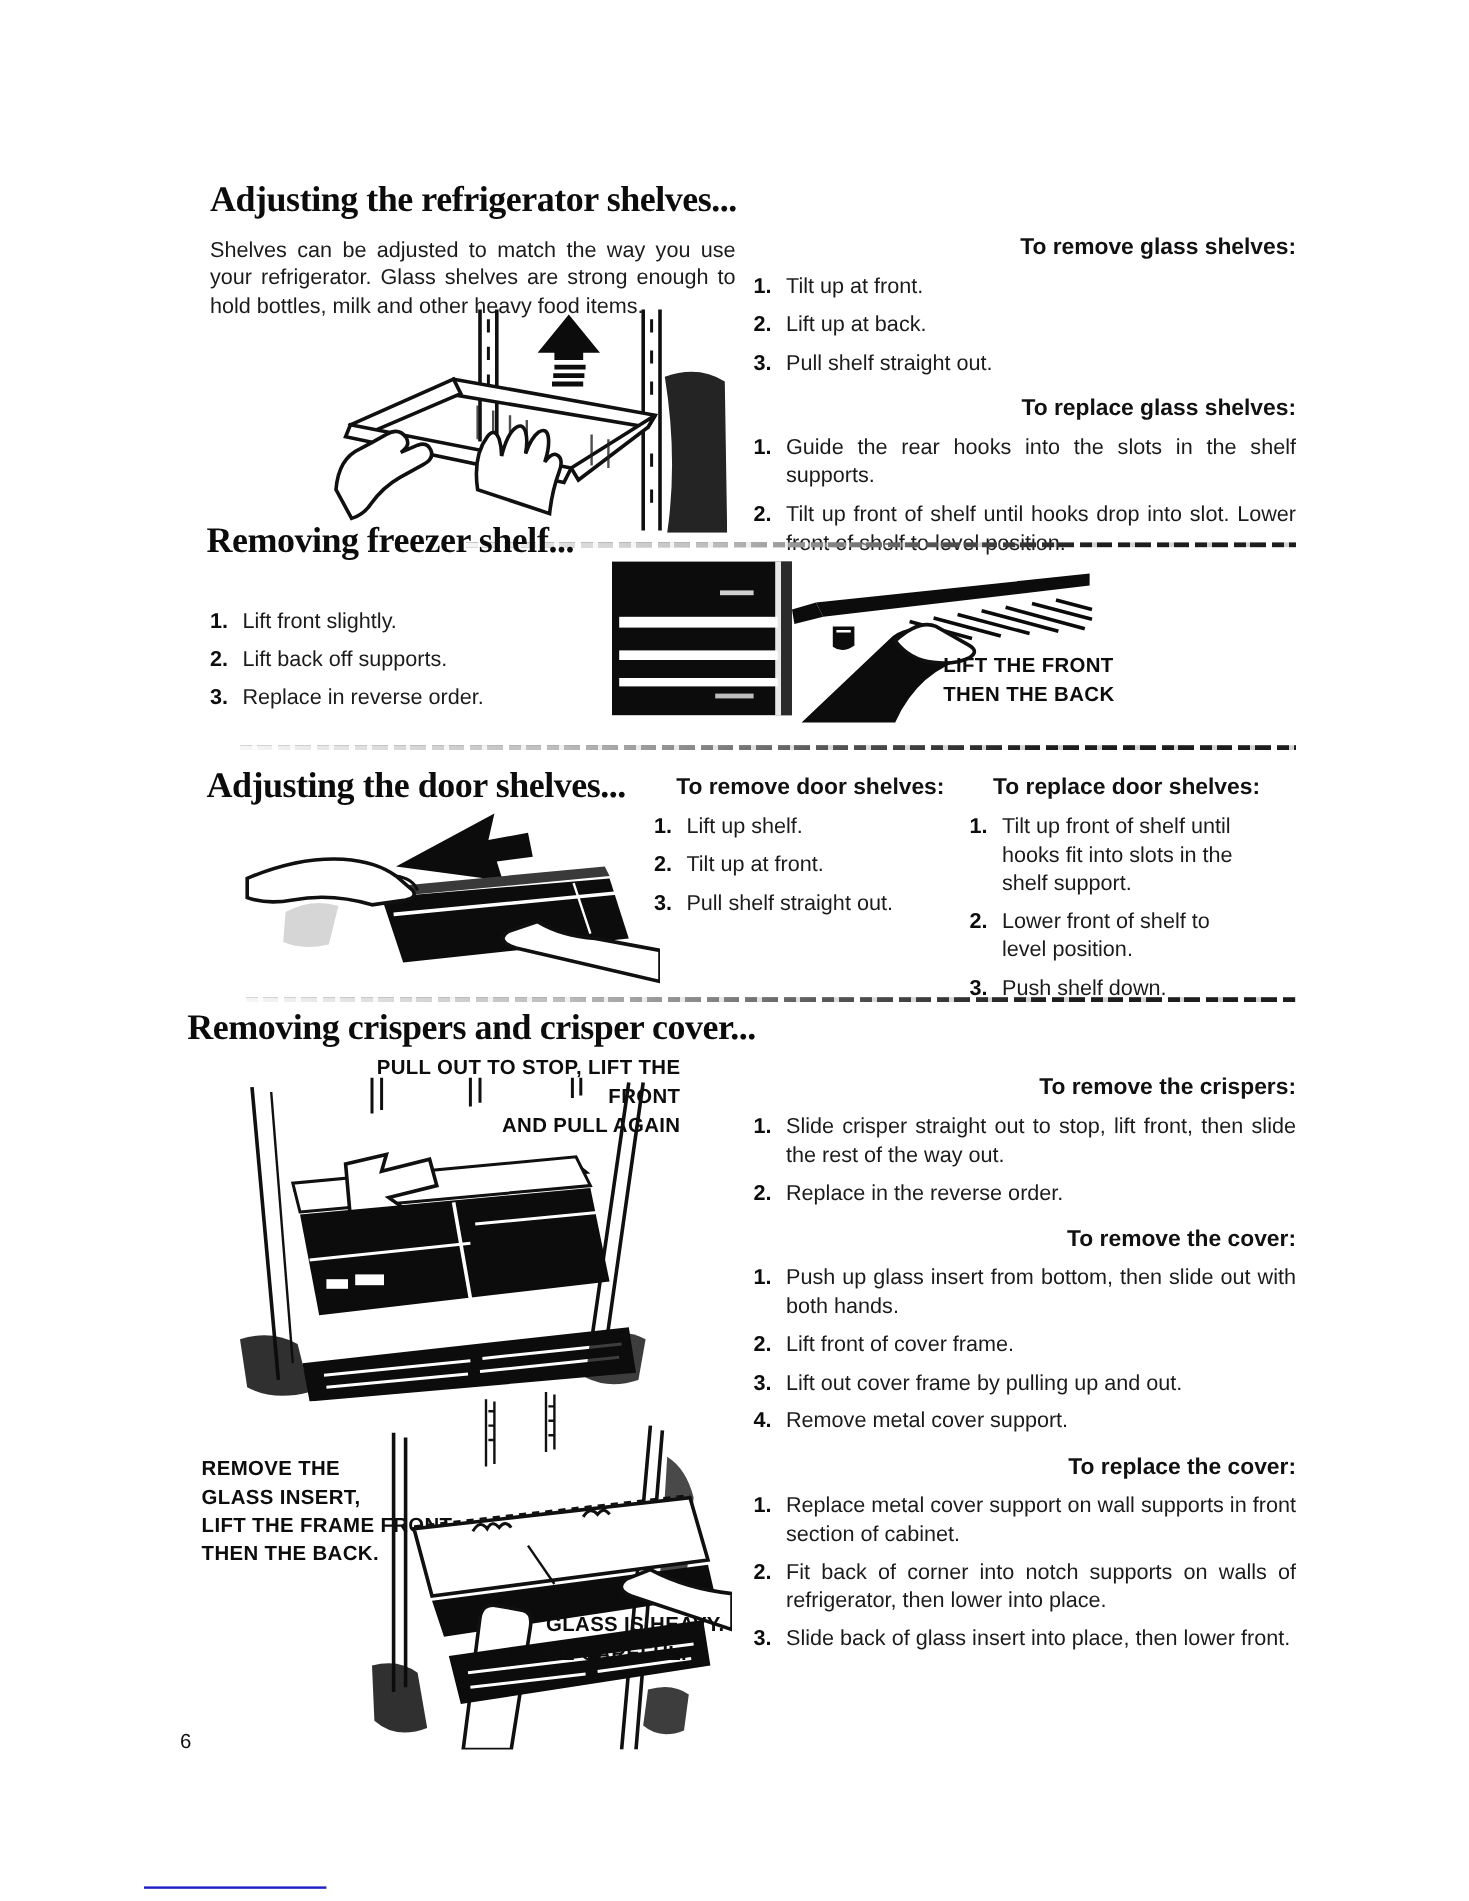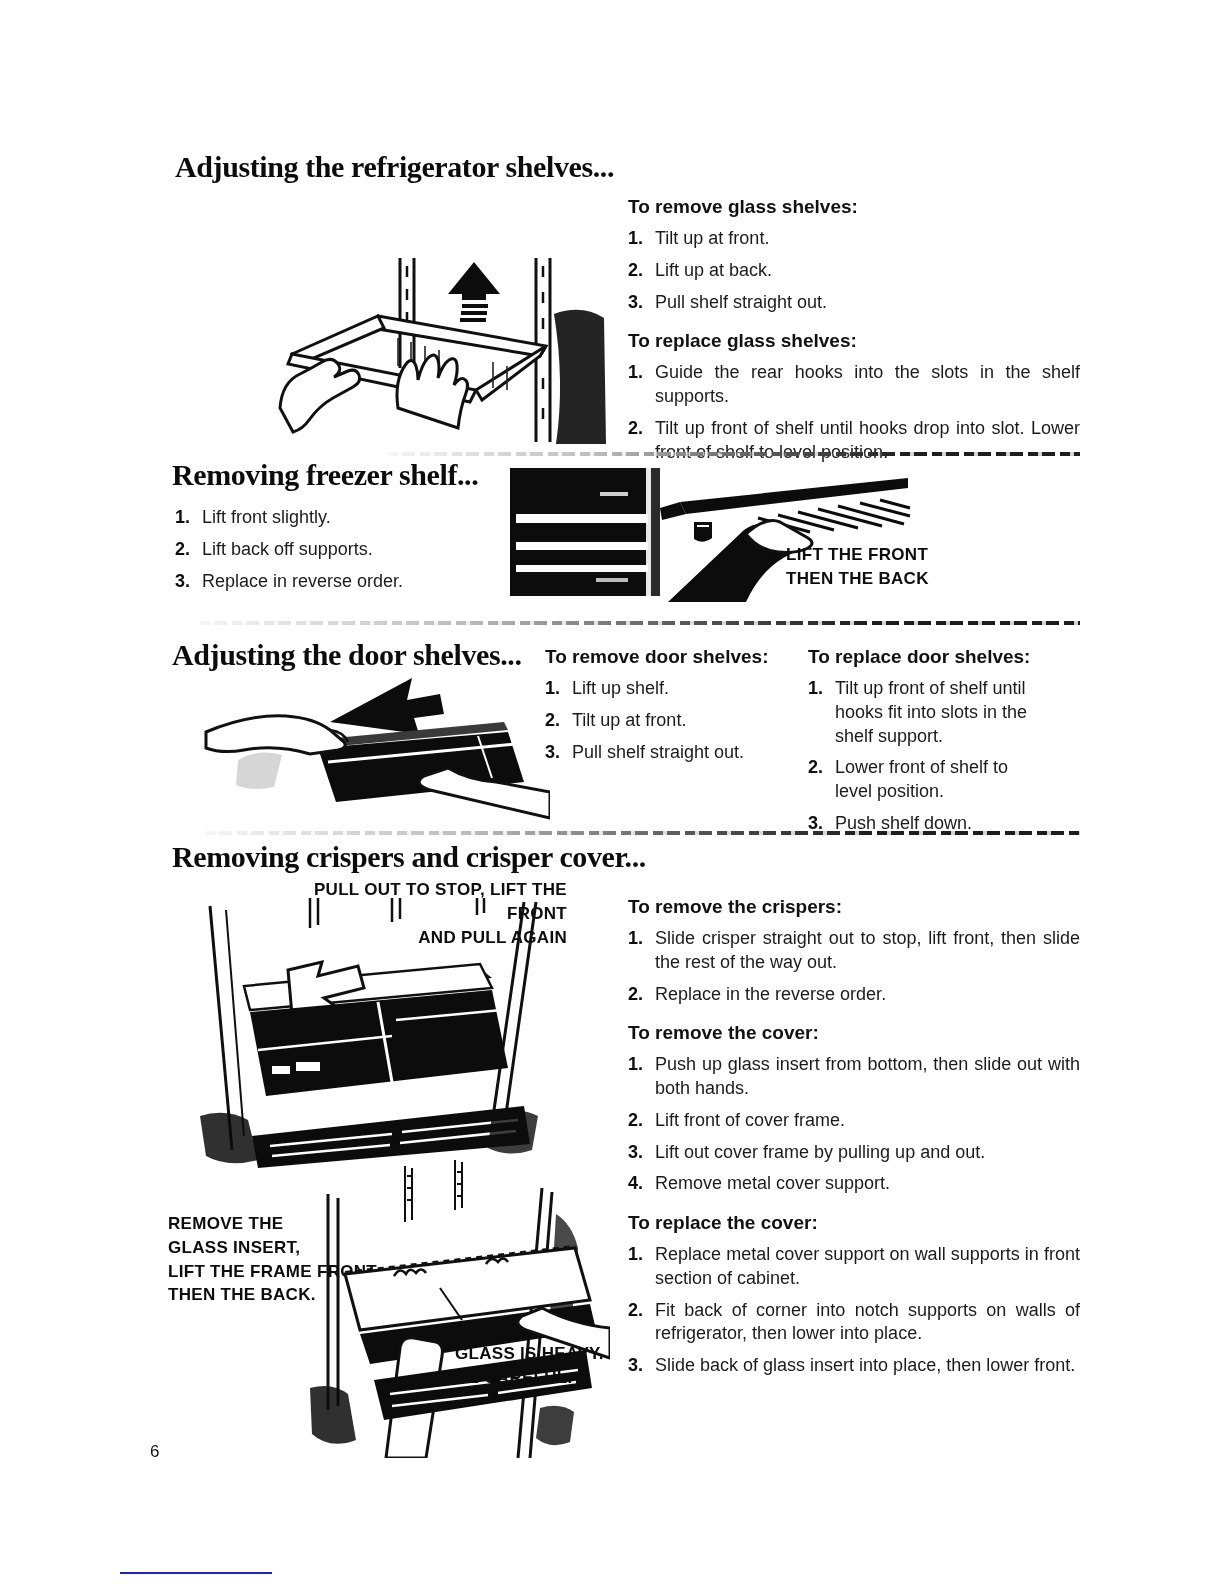--- a/index.html
+++ b/index.html
@@ -6,21 +6,21 @@
   .page {
     position:relative; width:1080px; height:1584px; background:#fff;
     font-family:"Liberation Sans", sans-serif; color:#141414; overflow:hidden;
   }
   .abs { position:absolute; }
   .section-title {
     font-family:"Liberation Serif", serif; font-weight:700; color:#0c0c0c;
     font-size:30px; letter-spacing:-0.4px; margin:0; white-space:nowrap;
   }
   .body-text { font-size:18px; line-height:1.3; color:#1b1b1b; }
-  .group-heading { font-weight:700; font-size:19px; margin:0 0 9px 0; color:#111; }
+  .group-heading { font-weight:700; font-size:19px; margin:0 0 9px 0; color:#111;text-align:right; }
   .steps { list-style:none; margin:0 0 0 0; padding:0; counter-reset:step; font-size:18px; line-height:1.32; color:#1b1b1b; }
   .steps li { position:relative; padding-left:27px; margin-bottom:8px; counter-increment:step; }
   .steps li::before { content:counter(step) "."; position:absolute; left:0; top:0; font-weight:700; color:#0d0d0d; }
   .group { margin-bottom:16px; }
   .justify li { text-align:justify; }
   .bold-label {
     font-weight:700; font-size:17px; letter-spacing:.3px; line-height:1.4;
     white-space:pre-line; color:#0d0d0d;
   }
   .divider {
@@ -38,20 +38,21 @@
 </style>
 </head>
 <body>
 
 <div class="page">
 
   <div class="abs scan-mark-v" style="left:1207px; top:83px;"></div>
 
   <h2 class="abs section-title" style="left:175px; top:150px;">Adjusting the refrigerator shelves...</h2>
 
+  <p class="abs body-text" style="left:175px; top:197px; width:438px; margin:0; text-align:justify;">Shelves can be adjusted to match the way you use your refrigerator. Glass shelves are strong enough to hold bottles, milk and other heavy food items.</p>
 
 
   <svg class="abs" style="left:278px; top:256px;" width="328" height="188" viewBox="0 0 328 188">
     <g class="ln" stroke-width="3">
       <path d="M122 2 V112 M136 2 V106"></path>
       <path d="M258 2 V186 M272 2 V186"></path>
     </g>
     <g class="ln" stroke-width="2.5">
       <path d="M129 10 v11 M129 33 v11 M129 56 v11 M265 10 v11 M265 36 v11 M265 62 v11 M265 122 v11 M265 152 v11"></path>
     </g>
@@ -86,21 +87,21 @@
       <h3 class="group-heading">To replace glass shelves:</h3>
       <ol class="steps justify">
         <li>Guide the rear hooks into the slots in the shelf supports.</li>
         <li>Tilt up front of shelf until hooks drop into slot. Lower front of shelf to level position.</li>
       </ol>
     </div>
   </div>
 
   <div class="abs divider" style="left:388px; top:452px; width:700px;"></div>
 
-  <h2 class="abs section-title" style="left:172px; top:458px;">Removing freezer shelf...</h2>
+  <h2 class="abs section-title" style="left:172px; top:434px;">Removing freezer shelf...</h2>
 
   <ol class="abs steps" style="left:175px; top:506px; width:330px;">
     <li>Lift front slightly.</li>
     <li>Lift back off supports.</li>
     <li>Replace in reverse order.</li>
   </ol>
 
   <svg class="abs" style="left:508px; top:460px;" width="404" height="145" viewBox="0 0 404 145">
     <rect x="2" y="8" width="150" height="128" class="fl"></rect>
     <rect x="8" y="54" width="132" height="9" fill="#fff"></rect>
@@ -155,21 +156,21 @@
     <h3 class="group-heading">To replace door shelves:</h3>
     <ol class="steps">
       <li>Tilt up front of shelf until hooks fit into slots in the shelf support.</li>
       <li>Lower front of shelf to level position.</li>
       <li>Push shelf down.</li>
     </ol>
   </div>
 
   <div class="abs divider" style="left:205px; top:831px; width:888px;"></div>
 
-  <h2 class="abs section-title" style="left:172px; top:840px;">Removing crispers and crisper cover...</h2>
+  <h2 class="abs section-title" style="left:156px; top:840px;">Removing crispers and crisper cover...</h2>
 
   <div class="abs bold-label" style="left:297px; top:878px; width:270px; text-align:right;">PULL OUT TO STOP, LIFT THE FRONT
 AND PULL AGAIN</div>
 
   <svg class="abs" style="left:192px; top:898px;" width="414" height="270" viewBox="0 0 414 270">
     <g class="ln" stroke-width="2.5">
       <path d="M118 0 v30 M126 0 v27 M200 0 v24 M208 0 v21 M285 0 v17 M292 0 v15"></path>
     </g>
     <path d="M18 8 L40 252" class="ln" stroke-width="3"></path>
     <path d="M34 12 L52 238" class="ln" stroke-width="2"></path>

